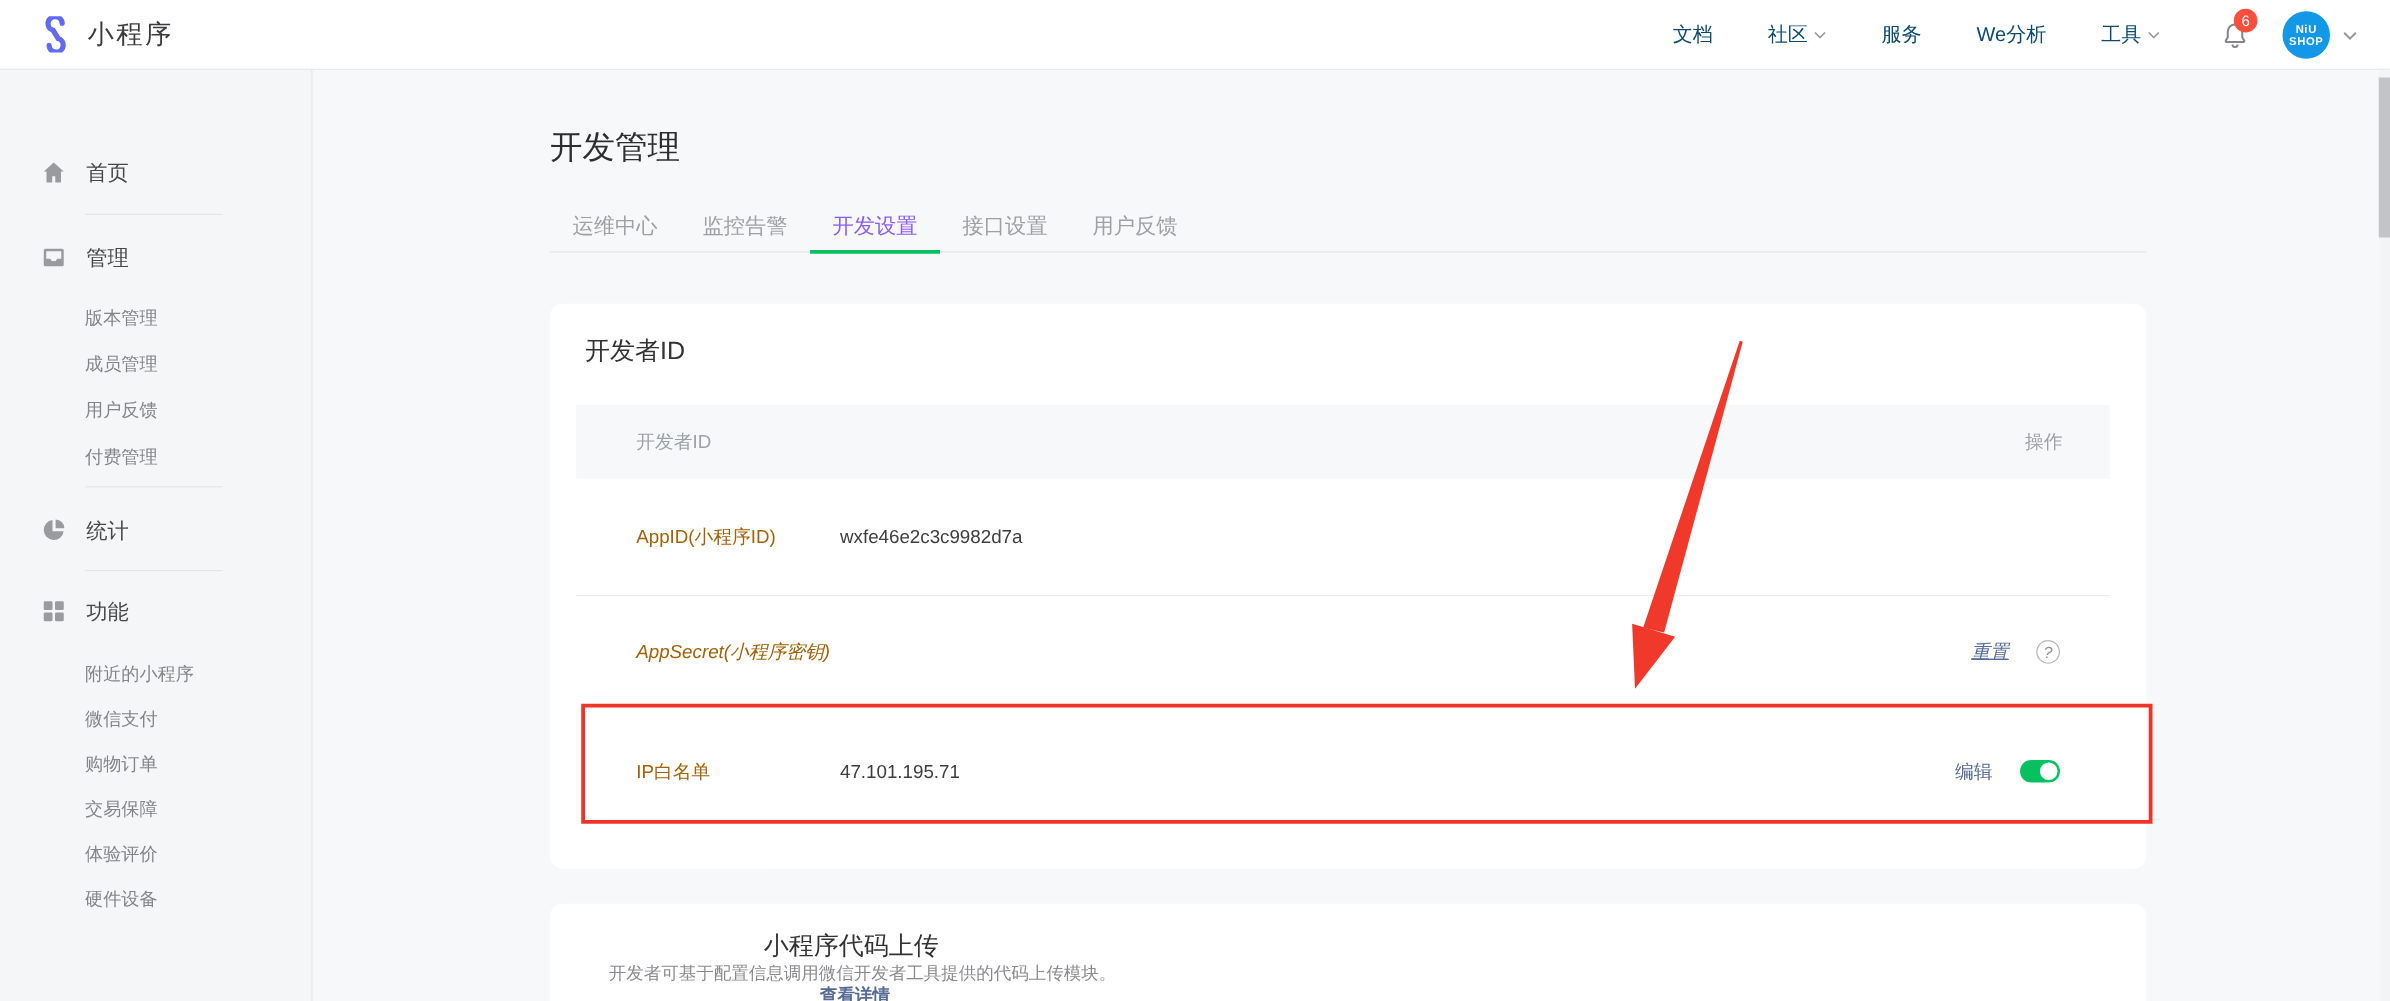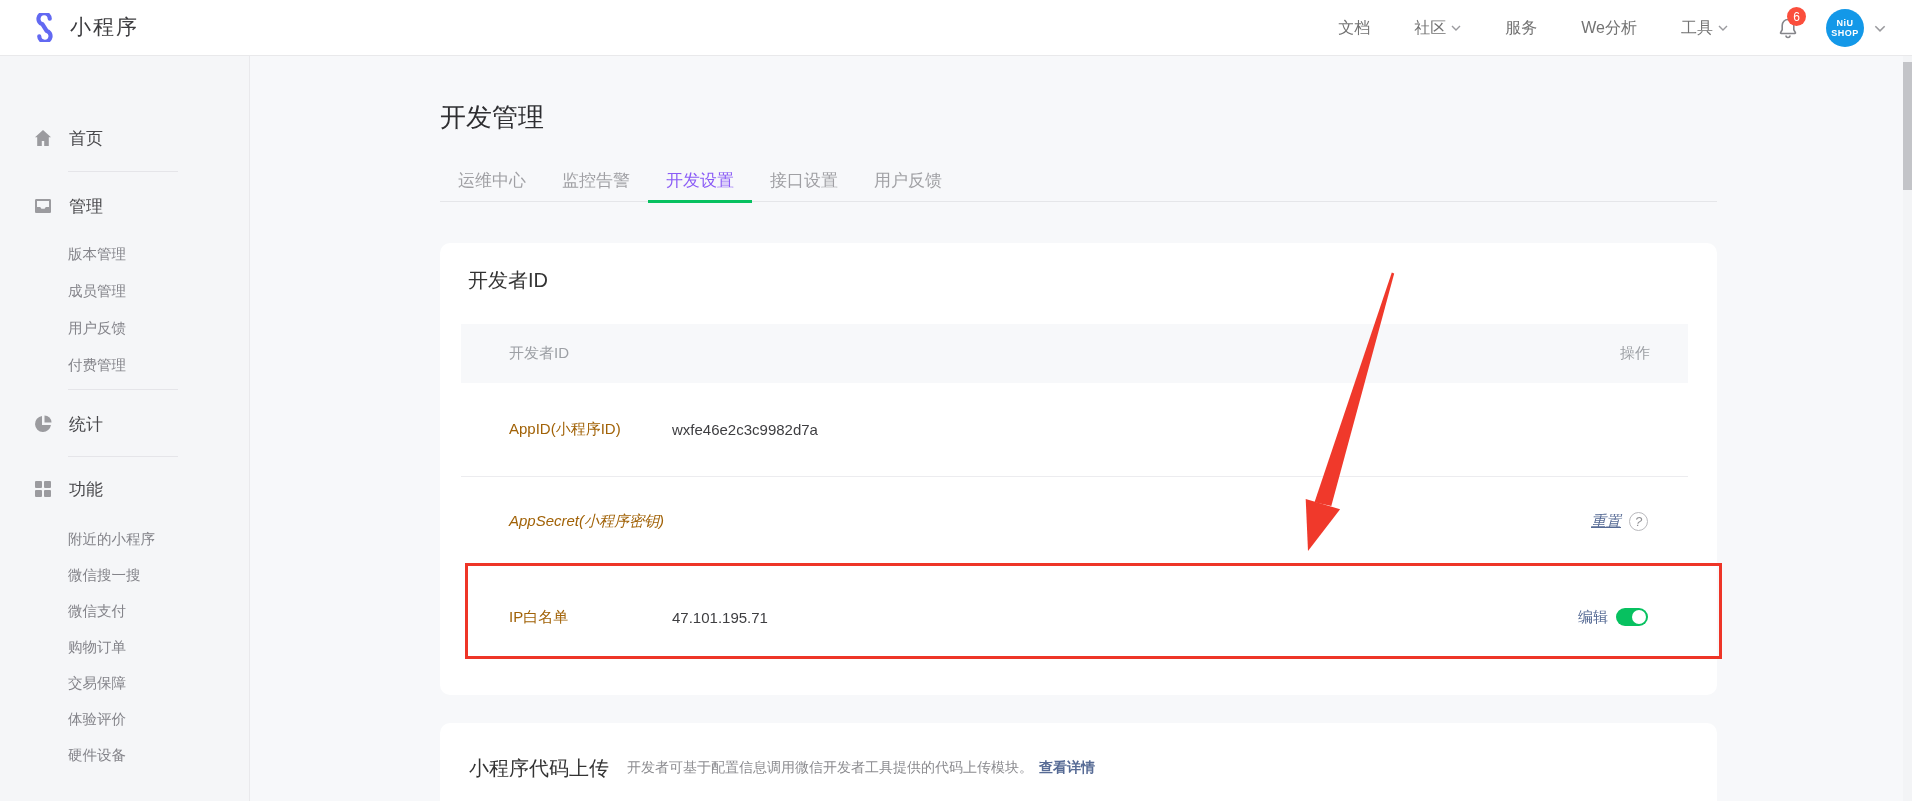--- a/index.html
+++ b/index.html
@@ -5,21 +5,21 @@
   * { margin:0; padding:0; box-sizing:border-box; }
   html,body { width:1912px; height:801px; overflow:hidden; }
   body { position:relative; background:#f7f8fa; font-family:"Liberation Sans", sans-serif; }
 
   
   .topbar{position:absolute;top:0;left:0;width:1912px;height:56px;background:#fff;border-bottom:1px solid #e9e9eb;z-index:40;display:flex;align-items:center;}
   .logo{display:flex;gap:11px;margin-left:30px;cursor:pointer;}
   .logo svg{width:29px;height:29px;display:block;}
   .logo-text{font-size:21px;color:#3c3c3f;letter-spacing:2px;}
   .topnav{position:absolute;right:26px;top:0;height:56px;display:flex;align-items:center;}
-  .nav-item{display:flex;align-items:center;gap:5px;font-size:16px;color:#737373;margin-left:44px;cursor:pointer;}
+  .nav-item{display:flex;align-items:center;gap:5px;font-size:16px;color:#0c4a6e;margin-left:44px;cursor:pointer;}
   .chev{display:flex;align-items:center;}
   .bell-wrap{position:relative;margin-left:48px;cursor:pointer;width:24px;height:26px;}
   .badge{position:absolute;top:-8px;left:11px;min-width:19px;height:19px;border-radius:10px;background:#fb4e3c;color:#fff;font-size:12px;display:flex;align-items:center;justify-content:center;padding:0 4px;}
   .avatar{width:38px;height:38px;border-radius:50%;background:#1398e8;margin-left:26px;display:flex;flex-direction:column;align-items:center;justify-content:center;cursor:pointer;}
   .avatar span{color:#fff;font-weight:bold;font-size:9px;line-height:10px;letter-spacing:.5px;}
   .avatar-chev{margin-left:10px;cursor:pointer;display:flex;align-items:center;}
 
   
   .sidebar{position:absolute;top:56px;left:0;width:250px;height:745px;background:#f5f6f8;border-right:1px solid #e9e9ec;padding-top:62px;}
   .s-top{height:40px;display:flex;align-items:center;padding-left:33px;gap:16px;font-size:17px;color:#48484b;cursor:pointer;}
@@ -39,33 +39,33 @@
   .tab.active{color:#8b5cf6;}
   .tab.active::after{content:"";position:absolute;left:0;right:0;bottom:-2px;height:3px;background:#07c160;}
 
   .card{position:absolute;background:#fff;border-radius:10px;}
   .card1{left:440px;top:243px;width:1277px;height:452px;}
   .c1-title{position:absolute;left:28px;top:24px;font-size:20px;color:#333;}
   .thead{position:absolute;left:21px;top:81px;width:1227px;height:59px;background:#f7f8fa;display:flex;align-items:center;justify-content:space-between;padding:0 38px 0 48px;font-size:15px;color:#9da0a5;}
   .trow{position:absolute;left:21px;width:1227px;display:flex;align-items:center;padding:0 40px 0 48px;}
   .trow .lbl{width:163px;color:#a16207;flex:none;font-size:15px;}
   .trow .val{color:#3e3e41;font-size:15px;}
-  .acts{margin-left:auto;display:flex;align-items:center;gap:8px;}
+  .acts{margin-left:auto;display:flex;align-items:center;gap:22px;}
   .trow1{top:140px;height:93px;}
   .tdiv{position:absolute;left:21px;top:233px;width:1227px;height:1px;background:#ececef;}
   .trow2{top:234px;height:89px;font-style:italic;}
   .trow3{top:328px;height:92px;}
   .link{color:#576b95;font-size:15px;cursor:pointer;text-decoration:none;}
   .link.u{text-decoration:underline;}
   .qicon{width:19px;height:19px;border-radius:50%;border:1px solid #b9b9bd;color:#919195;font-size:13px;display:flex;align-items:center;justify-content:center;cursor:pointer;background:#fff;}
   .toggle{width:32px;height:18px;border-radius:9px;background:#07c160;position:relative;cursor:pointer;flex:none;}
   .toggle::after{content:"";position:absolute;top:2px;right:2px;width:14px;height:14px;border-radius:50%;background:#fff;}
 
   .card2{left:440px;top:723px;width:1277px;height:78px;border-radius:10px 10px 0 0;}
-  .c2-inner{position:absolute;left:29px;top:20px;height:50px;display:flex;align-items:center;}
+  .c2-inner{position:absolute;left:29px;top:20px;height:50px;display:flex;align-items:center;flex-direction:column;}
   .c2-title{font-size:20px;color:#333;}
   .c2-desc{font-size:14px;color:#8b8b8f;margin-left:18px;}
   .c2-link{font-size:14px;color:#576b95;font-weight:bold;margin-left:6px;cursor:pointer;}
 
   
   .hl-box{position:absolute;left:465px;top:563px;width:1257px;height:96px;border:3px solid #ee3527;z-index:30;pointer-events:none;}
   .overlay-svg{position:absolute;left:0;top:0;width:1912px;height:801px;z-index:31;pointer-events:none;}
 
   
   .scroll-track{position:absolute;right:0;top:56px;width:9px;height:745px;background:#f3f4f6;z-index:45;}
@@ -168,23 +168,20 @@
         <rect x="2" y="2" width="7" height="7" rx="1"></rect>
         <rect x="11" y="2" width="7" height="7" rx="1"></rect>
         <rect x="2" y="11" width="7" height="7" rx="1"></rect>
         <rect x="11" y="11" width="7" height="7" rx="1"></rect>
       </svg>
     <span>功能</span>
   </div>
   <div class="sub-group2 g2">
     <div class="s-sub">
         <span>附近的小程序</span>
-      </div>
-    <div class="s-sub">
-        <span>微信搜一搜</span>
       </div>
     <div class="s-sub">
         <span>微信支付</span>
       </div>
     <div class="s-sub">
         <span>购物订单</span>
       </div>
     <div class="s-sub">
         <span>交易保障</span>
       </div>

